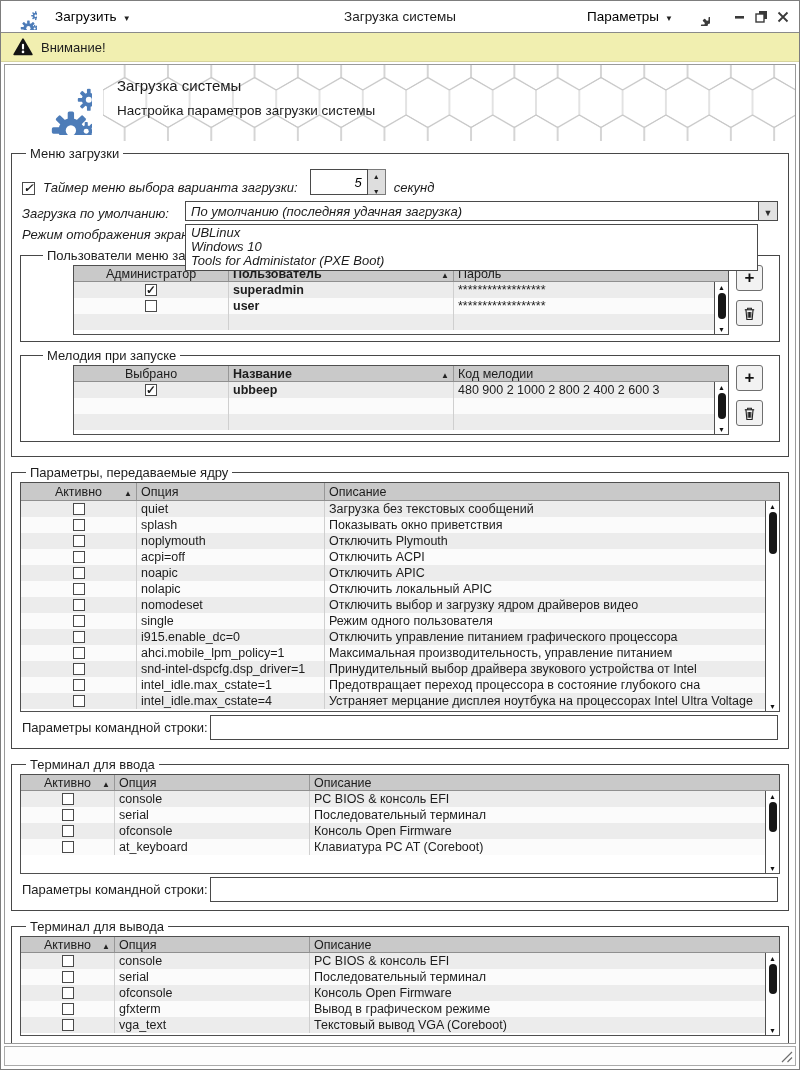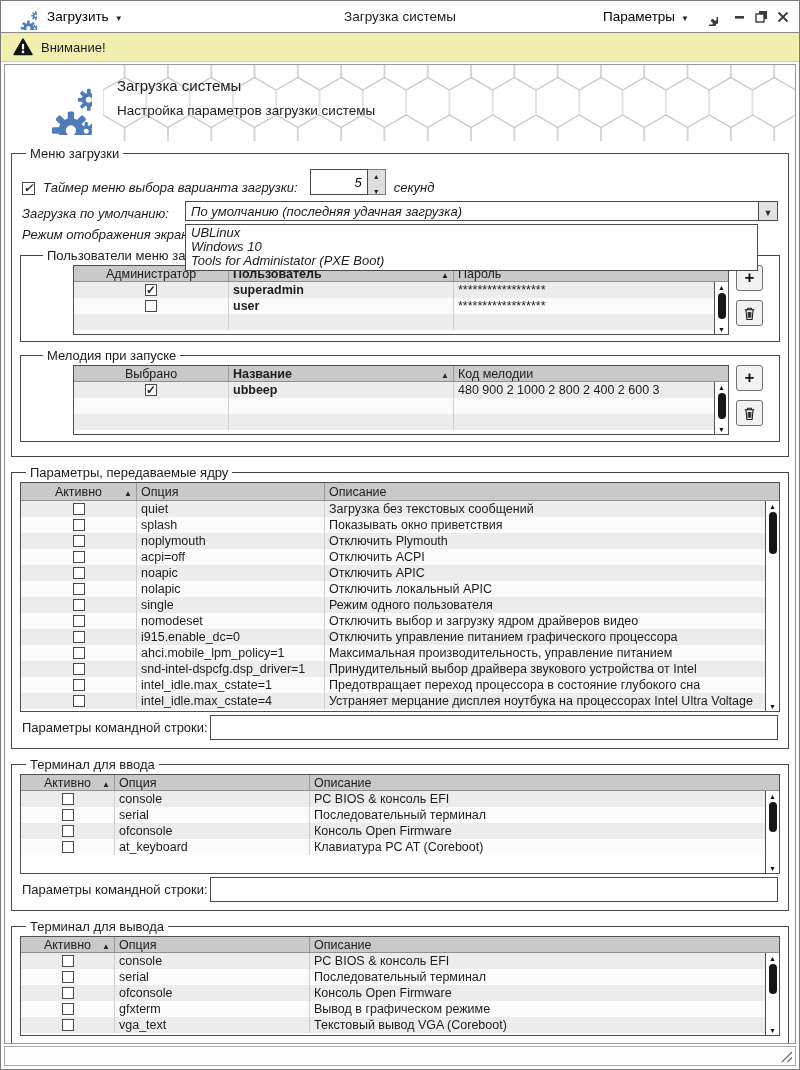--- a/index.html
+++ b/index.html
@@ -8,21 +8,21 @@
     font-family:"Liberation Sans",sans-serif;
     color:#1c1c1c;background:#fff;
     border:1px solid #7d7d7d;
     display:flex;flex-direction:column;
     overflow:hidden;font-size:13px;
   }
   svg{display:block;}
   
   .titlebar{height:32px;flex:0 0 32px;display:flex;align-items:center;
     padding:0 10px;border-bottom:1px solid #8a8a8a;position:relative;background:#fff;}
-  .tb-left,.tb-right{display:flex;align-items:center;gap:10px;}
+  .tb-left,.tb-right{display:flex;align-items:center;gap:18px;}
   .tb-right{margin-left:auto;}
   .tb-btn{background:none;border:none;font:inherit;font-size:13.5px;display:flex;align-items:center;gap:6px;cursor:default;}
   .caret::after{content:"▼";font-size:8px;color:#222;}
   .tb-title{position:absolute;left:50%;transform:translateX(-50%);font-size:13.5px;}
   .winbtns{display:flex;align-items:center;gap:9px;margin-left:6px;}
   
   .warnbar{height:29px;flex:0 0 29px;background:#f1efb0;border-bottom:1px solid #d6d39b;
     display:flex;align-items:center;gap:8px;padding:0 12px;font-size:13px;}
   
   .frame{flex:1;margin:2px 3px;border:1px solid #9a9a9a;background:#fff;
@@ -438,30 +438,30 @@
                 <span class="checkbox"></span>
               </div>
               <div class="td c2">nolapic</div>
               <div class="td c3">Отключить локальный APIC</div>
             </div>
 
             <div class="tr">
               <div class="td ctr c1">
                 <span class="checkbox"></span>
               </div>
+              <div class="td c2">nomodeset</div>
+              <div class="td c3">Отключить выбор и загрузку ядром драйверов видео</div>
+            </div>
+
+            <div class="tr">
+              <div class="td ctr c1">
+                <span class="checkbox"></span>
+              </div>
               <div class="td c2">single</div>
               <div class="td c3">Режим одного пользователя</div>
-            </div>
-
-            <div class="tr">
-              <div class="td ctr c1">
-                <span class="checkbox"></span>
-              </div>
-              <div class="td c2">nomodeset</div>
-              <div class="td c3">Отключить выбор и загрузку ядром драйверов видео</div>
             </div>
 
             <div class="tr">
               <div class="td ctr c1">
                 <span class="checkbox"></span>
               </div>
               <div class="td c2">i915.enable_dc=0</div>
               <div class="td c3">Отключить управление питанием графического процессора</div>
             </div>
 

